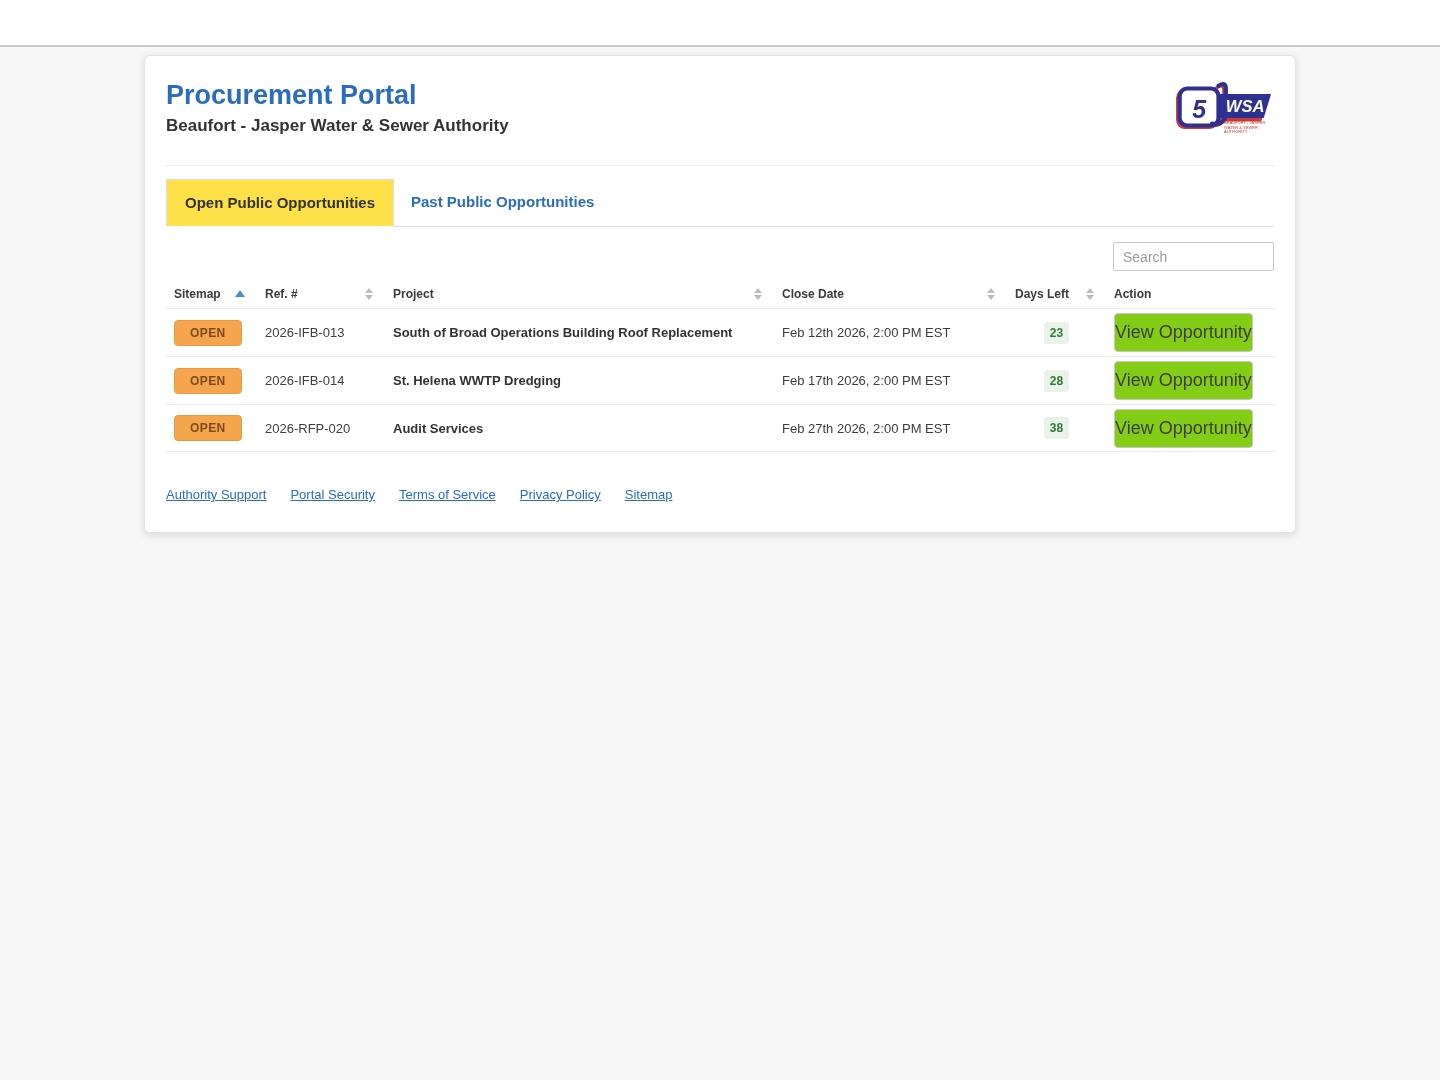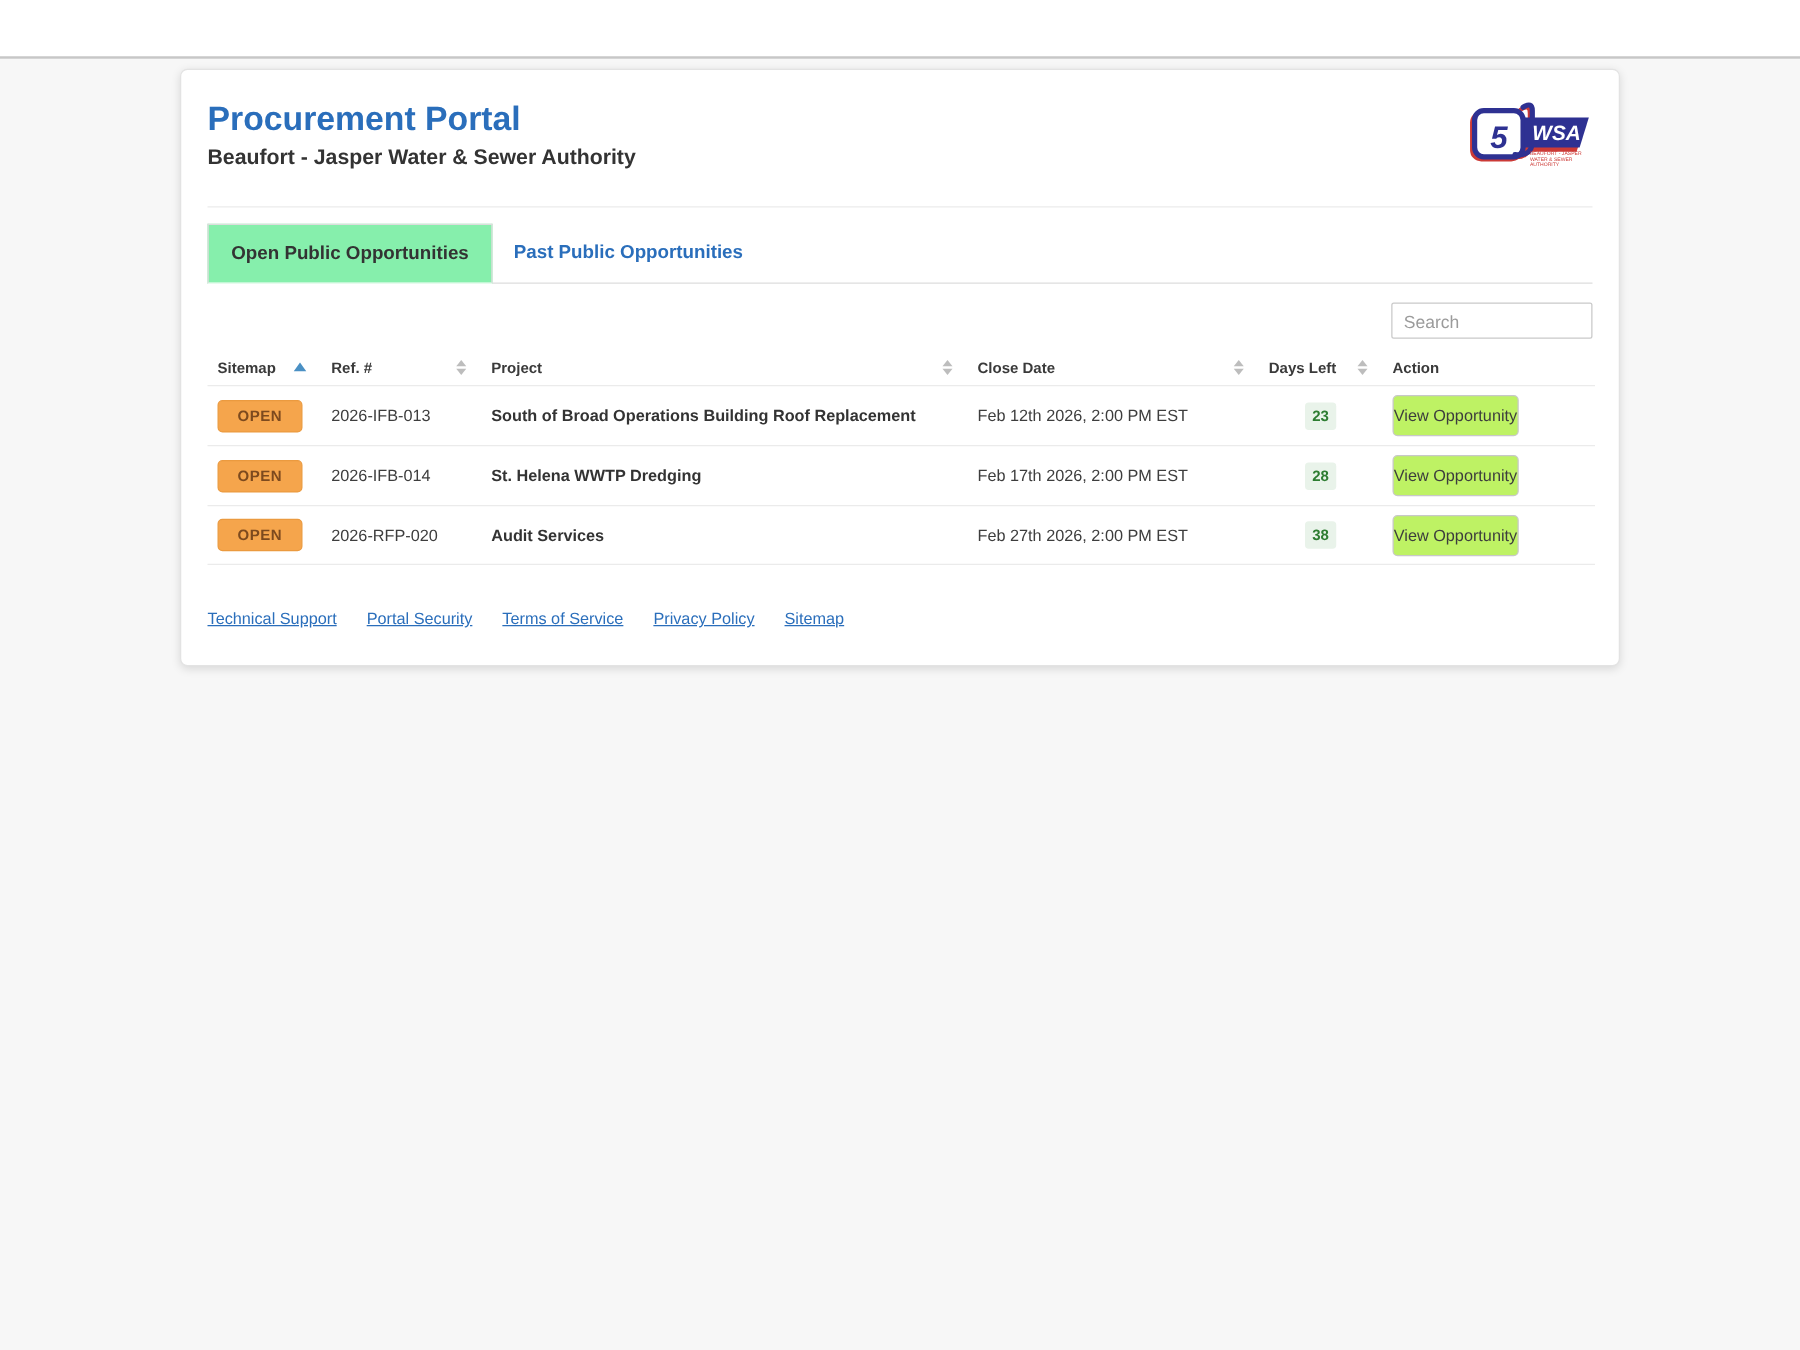--- a/index.html
+++ b/index.html
@@ -26,21 +26,21 @@
   
   .card-header { display:flex; justify-content:space-between; align-items:flex-start; }
   .page-title { font-size:27px; font-weight:bold; color:#2a6ebb; line-height:1.15; }
   .page-subtitle { font-size:17px; font-weight:bold; color:#333; margin-top:5px; }
   .logo { width:96px; height:54px; margin-right:2px; }
   
   .tabs-section { border-top:1px solid #ececec; margin-top:29px; }
   .tab-bar { display:flex; border-bottom:1px solid #dddddd; margin-top:13px; }
   .tab { font-size:15px; font-weight:bold; line-height:18px; }
   .tab.active {
-    background:#86efac; color:#333;
+    background:#fde047; color:#333;
     border:1px solid #dddddd; border-bottom:1px solid #ffffff;
     margin-bottom:-1px; padding:14px 18px; cursor:default;
   }
   .tab.inactive { color:#2a6ebb; padding:14px 17px; cursor:pointer; }
   
   .search-row { display:flex; justify-content:flex-end; margin-top:15px; }
   .search-input {
     width:161px; height:29px; border:1px solid #c9c9c9; border-radius:2px;
     padding:0 9px; font-size:14px; color:#333; outline:none;
     font-family:"Liberation Sans","DejaVu Sans",sans-serif;
@@ -70,22 +70,22 @@
     background:#f5a54c; color:#7d4a1e;
     font-size:12px; font-weight:bold; letter-spacing:0.4px;
     padding:5px 15px; border-radius:4px; border:1px solid #eb9a3f;
   }
   .project-name { font-weight:bold; color:#333; }
   .days-badge {
     background:#e9f3ea; color:#2e7d32; font-weight:bold; font-size:12px;
     padding:4px 6px; border-radius:3px; min-width:24px; text-align:center;
   }
   .view-btn {
-    background:#bef264; border:1px solid #c8c8c8; border-radius:4px;
-    padding:8px 0; font-size:13px; color:#3d3d3d; cursor:pointer;
+    background:#84cc16; border:1px solid #c8c8c8; border-radius:4px;
+    padding:8px 0; font-size:18px; color:#3d3d3d; cursor:pointer;
     font-family:"Liberation Sans","DejaVu Sans",sans-serif;
   }
   
   .footer-links { margin-top:35px; display:flex; gap:24px; }
   .footer-links a { color:#2a6ebb; font-size:13px; text-decoration:underline; cursor:pointer; }
 </style>
 </head>
 <body>
 
 <div class="top-bar"></div>
@@ -206,20 +206,20 @@
       <div class="td days">
         <span class="days-badge">38</span>
       </div>
       <div class="td">
         <button class="view-btn">View Opportunity</button>
       </div>
     </div>
   </div>
 
   <div class="footer-links">
-    <a>Technical Support</a>
+    <a>Authority Support</a>
     <a>Portal Security</a>
     <a>Terms of Service</a>
     <a>Privacy Policy</a>
     <a>Sitemap</a>
   </div>
 
 </div>
 
 </body></html>

